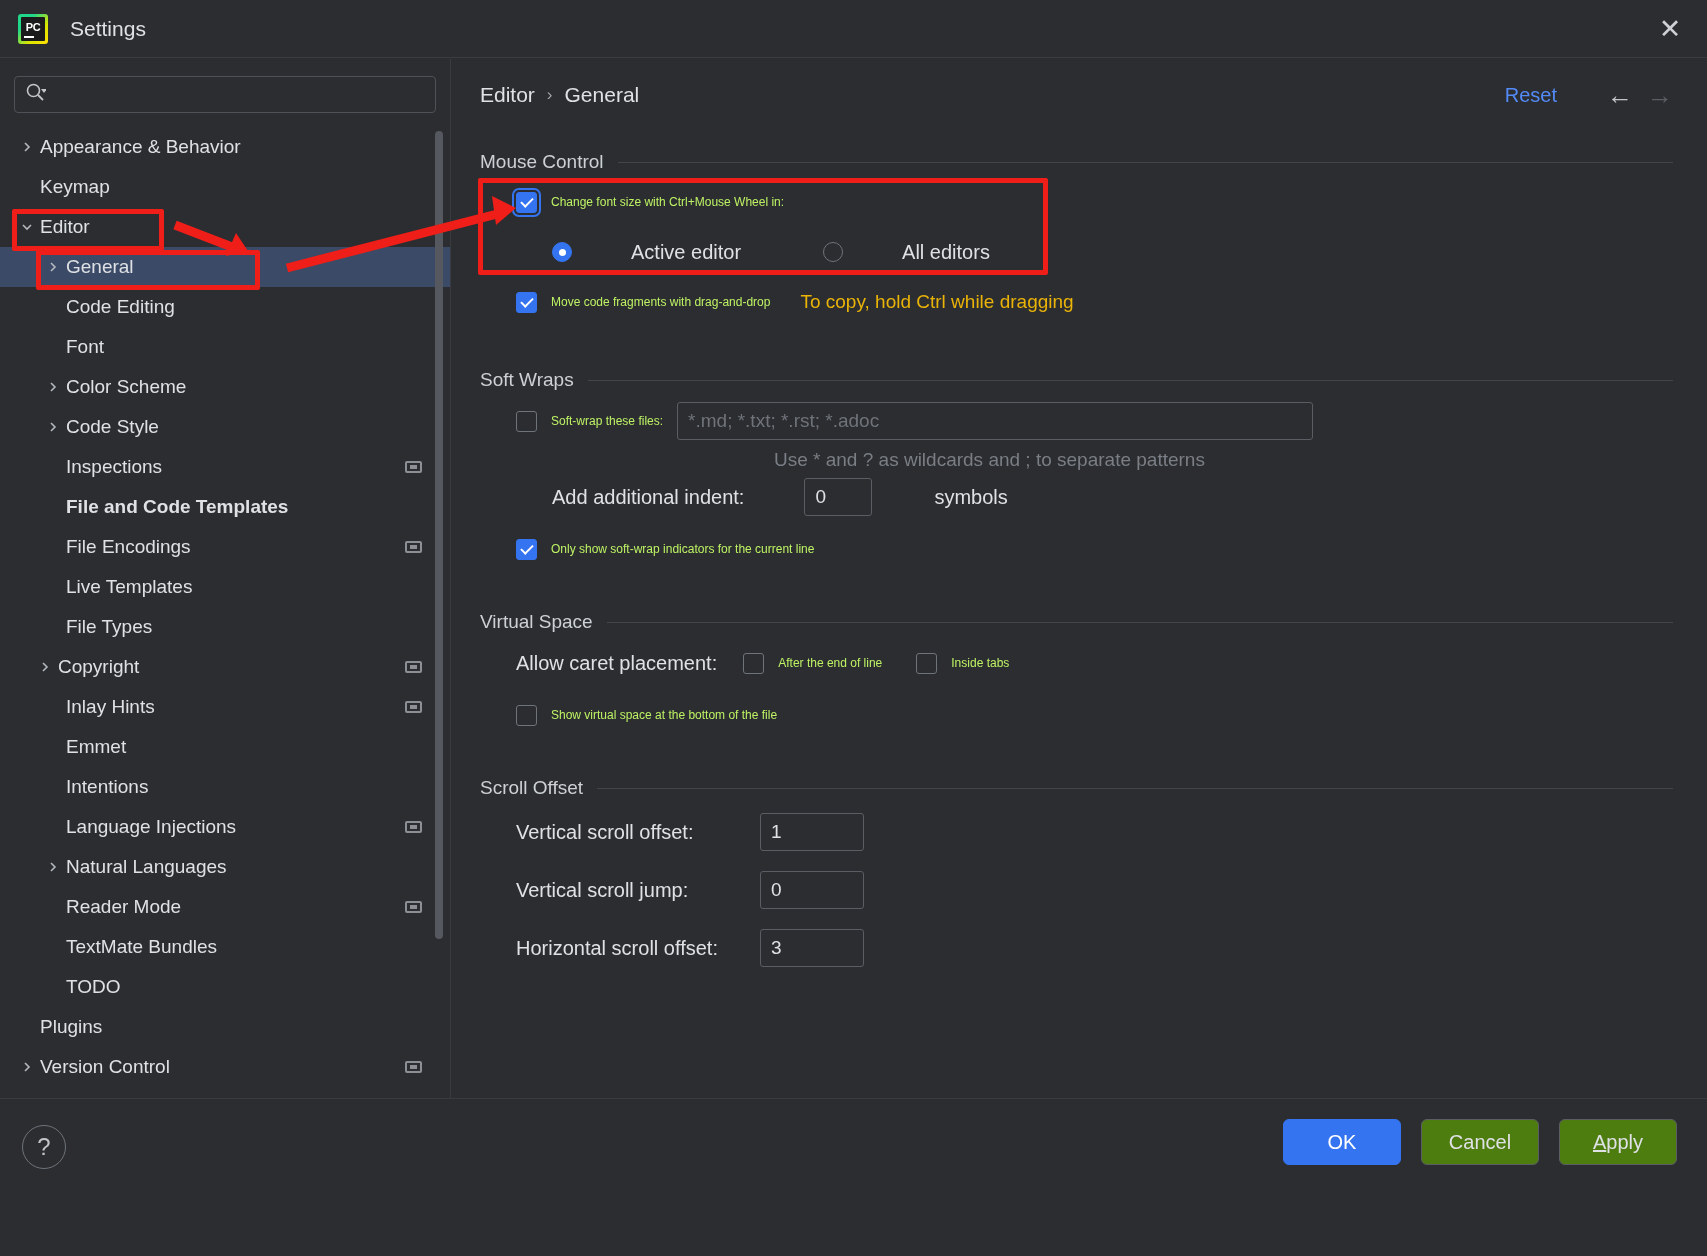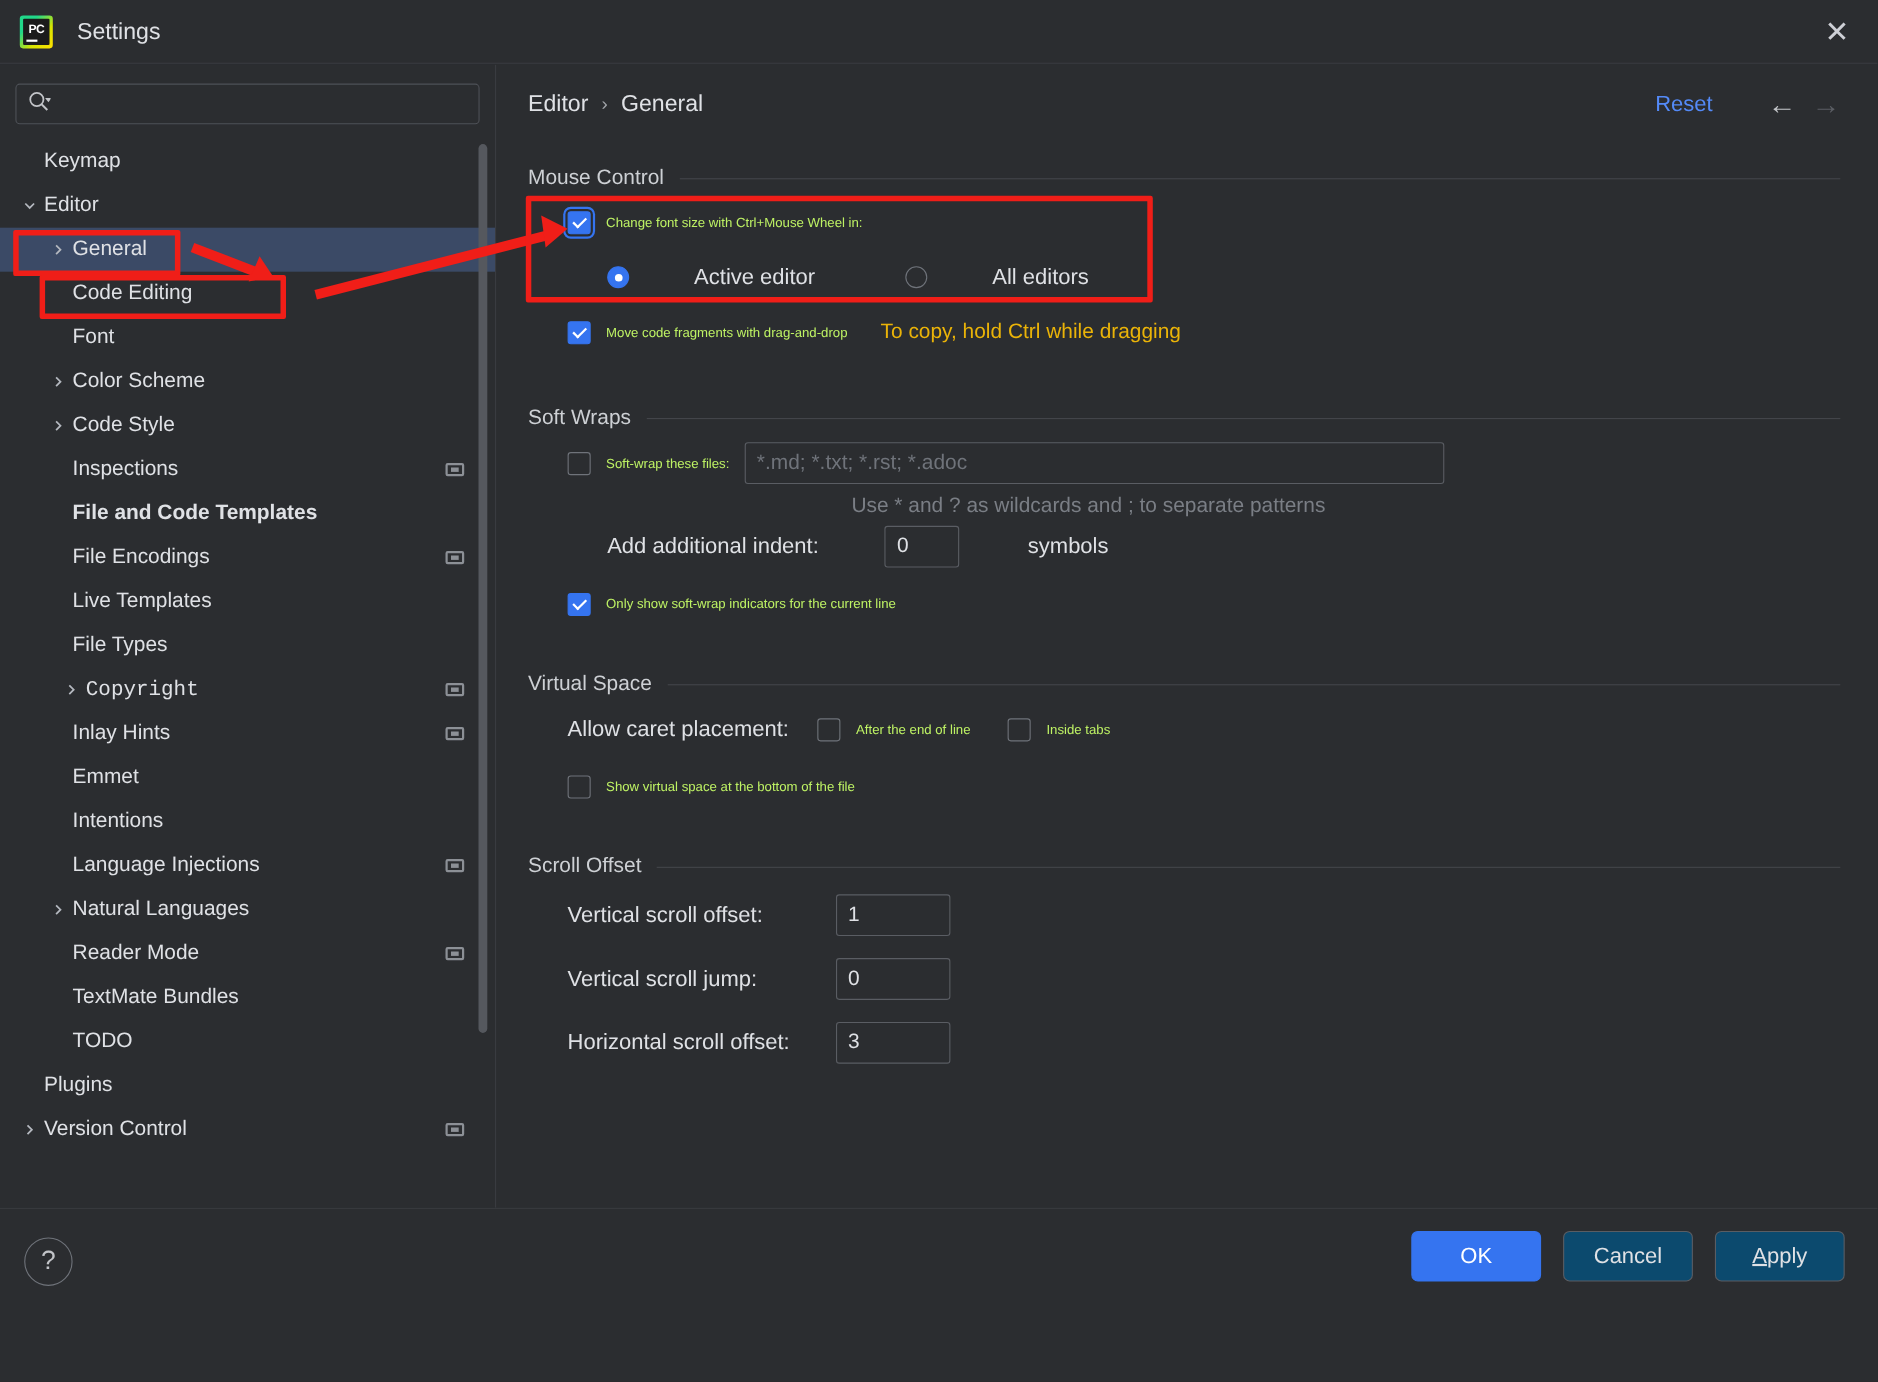--- a/index.html
+++ b/index.html
@@ -187,21 +187,21 @@
     position: absolute; left: 22px; top: 26px;
     width: 44px; height: 44px; border-radius: 50%;
     border: 1px solid #6f737a; color: #c2c4c8;
     font-size: 24px; display: flex; align-items: center; justify-content: center;
     cursor: pointer;
   }
   .btn-group { position: absolute; right: 30px; top: 20px; display: flex; align-items: center; text-align: right; }
   .btn {
     height: 46px; min-width: 118px; border-radius: 6px; font-size: 20px;
     display: flex; align-items: center; justify-content: center; cursor: pointer;
-    border: 1px solid #5a5d63; color: #dfe1e5; background: #0c4a6e;
+    border: 1px solid #5a5d63; color: #dfe1e5; background: #4d7c0f;
     margin-left: 20px; padding: 0 18px;
     font-family: "Liberation Sans", sans-serif;
   }
   .btn.primary { background: #3574f0; border-color: #3574f0; color: #ffffff; }
   .btn u { text-decoration: underline; }
 
   
   .anno { position: absolute; pointer-events: none; }
   .anno-box { border: 5px solid #f01e18; border-radius: 2px; }
   .anno-svg { position: absolute; left: 0; top: 0; pointer-events: none; }
@@ -228,20 +228,28 @@
             <line x1="13" y1="13" x2="18" y2="18" stroke="#c2c4c8" stroke-width="1.8"></line>
             <polygon points="16,7 22,7 19,11" fill="#c2c4c8"></polygon>
           </svg>
         </span>
         <input class="search-input" value="" placeholder="" style="">
       </div>
     </div>
 
     <div class="tree" id="tree">
         <div class="tree-row" style="padding-left: 14px;">
+          <span class="tree-arrow">
+            <svg width="12" height="12" viewBox="0 0 12 12">
+              <polyline points="4,2 8,6 4,10" fill="none" stroke="#b4b8bf" stroke-width="1.6"></polyline>
+            </svg>
+          </span>
+          <span class="tree-label">Appearance &amp; Behavior</span>
+        </div>
+        <div class="tree-row" style="padding-left: 14px;">
           <span class="tree-arrow"></span>
           <span class="tree-label">Keymap</span>
         </div>
         <div class="tree-row" style="padding-left: 14px;">
           <span class="tree-arrow">
             <svg width="12" height="12" viewBox="0 0 12 12">
               <polyline points="2,4 6,8 10,4" fill="none" stroke="#b4b8bf" stroke-width="1.6"></polyline>
             </svg>
           </span>
           <span class="tree-label">Editor</span>
@@ -297,21 +305,21 @@
           </span>
         </div>
         <div class="tree-row" style="padding-left: 40px;">
           <span class="tree-arrow"></span>
           <span class="tree-label">Live Templates</span>
         </div>
         <div class="tree-row" style="padding-left: 40px;">
           <span class="tree-arrow"></span>
           <span class="tree-label">File Types</span>
         </div>
-        <div class="tree-row" style="padding-left: 52px; font-family: Liberation Mono, monospace;">
+        <div class="tree-row" style="padding-left: 32px;">
           <span class="tree-arrow">
             <svg width="12" height="12" viewBox="0 0 12 12">
               <polyline points="4,2 8,6 4,10" fill="none" stroke="#b4b8bf" stroke-width="1.6"></polyline>
             </svg>
           </span>
           <span class="tree-label">Copyright</span>
           <span class="tree-badge">
             <i></i>
           </span>
         </div>

